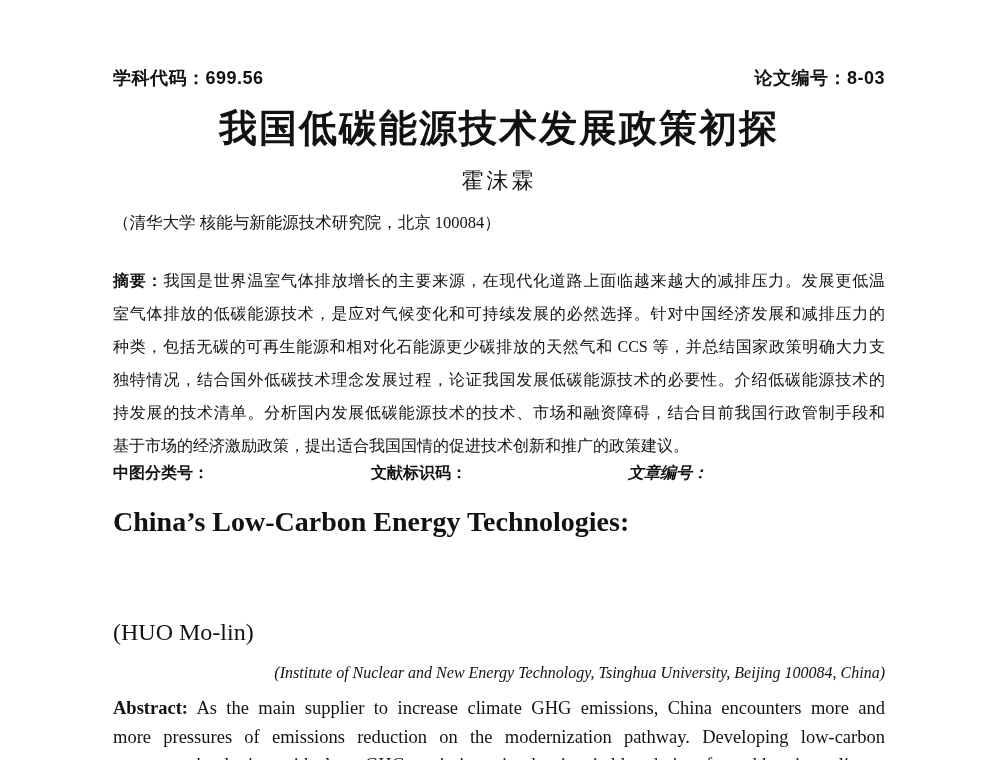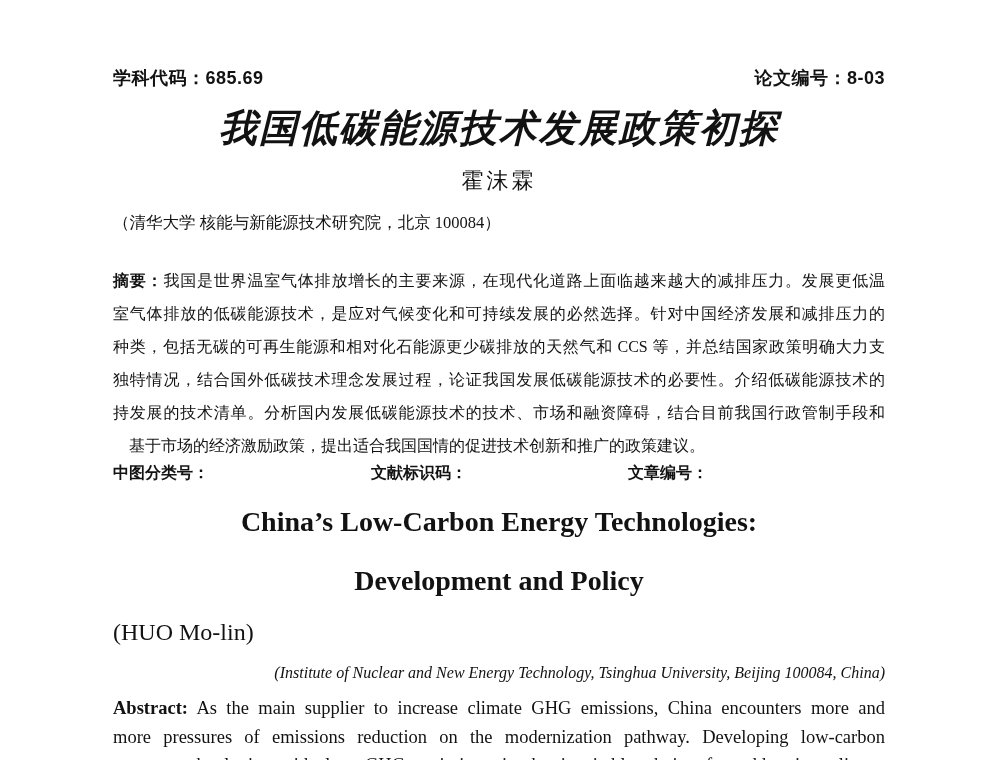--- a/index.html
+++ b/index.html
@@ -27,60 +27,59 @@
     letter-spacing: 0.5px;
   }
 
   
   .title-zh {
     top: 103px; left: 113px; width: 772px;
     text-align: center;
     font-size: 38px; font-weight: bold;
     letter-spacing: 2px;
     font-family: "Liberation Serif", serif;
-    font-style: italic;
   }
   .author-zh {
     top: 166px; left: 113px; width: 772px;
     text-align: center;
     font-size: 22px; letter-spacing: 3px;
   }
   .affiliation-zh {
     top: 212px; left: 113px; width: 772px;
     text-align: left;
     font-size: 16.5px;
   }
 
   
   .abstract-zh {
     top: 264px; left: 113px; width: 772px;
     font-size: 16px; line-height: 33px;
   }
   .label-bold { font-weight: bold; }
   .jl { text-align: justify; text-align-last: justify; }
   .lines-justify > div { text-align: justify; text-align-last: justify; }
-  .lines-justify > div:last-child { text-align-last: auto; margin-left: 16px; }
+  .lines-justify > div:last-child { text-align-last: auto; }
   .lines-all-justify > div { text-align: justify; text-align-last: justify; }
 
   .keywords-row {
     top: 447px; left: 113px; width: 772px;
     font-size: 16px;
   }
   .clc-row {
     top: 463px; left: 113px; width: 772px; height: 22px;
     font-size: 16px; font-weight: bold;
   }
   .clc-row .clc-1 { position: absolute; left: 0; }
   .clc-row .clc-2 { position: absolute; left: 258px; text-align: center; }
-  .clc-row .clc-3 { position: absolute; left: 515px; }
+  .clc-row .clc-3 { position: absolute; left: 515px; font-style: italic; }
 
   
   .title-en-1 {
     top: 506px; left: 113px; width: 772px;
-    text-align: center;
+    text-align: left;
     font-size: 28px; font-weight: bold;
     font-family: "Liberation Serif", serif;
   }
   .title-en-2 {
     top: 565px; left: 113px; width: 772px;
     text-align: center;
     font-size: 28px; font-weight: bold;
   }
   .author-en {
     top: 619px; left: 113px; width: 772px;
@@ -99,21 +98,21 @@
     font-size: 18.5px; line-height: 28.5px;
     font-family: "Liberation Serif", serif;
   }
 </style>
 </head>
 <body>
 
 <div class="page">
 
   <div class="abs meta-row">
-    <span>学科代码：685.69</span>
+    <span>学科代码：699.56</span>
     <span>论文编号：8-03</span>
   </div>
 
   <div class="abs title-zh">我国低碳能源技术发展政策初探</div>
 
   <div class="abs author-zh">霍沫霖</div>
 
   <div class="abs affiliation-zh">（清华大学 核能与新能源技术研究院，北京 100084）</div>
 
   <div class="abs abstract-zh">
@@ -130,21 +129,20 @@
   </div>
 
 
   <div class="abs clc-row">
     <span class="clc-1">中图分类号：</span>
     <span class="clc-2">文献标识码：</span>
     <span class="clc-3">文章编号：</span>
   </div>
 
   <div class="abs title-en-1">China’s Low-Carbon Energy Technologies:</div>
-  <div class="abs title-en-2">Development and Policy</div>
 
   <div class="abs author-en">(HUO Mo-lin)</div>
 
   <div class="abs affiliation-en">(Institute of Nuclear and New Energy Technology, Tsinghua University, Beijing 100084, China)</div>
 
   <div class="abs abstract-en">
     <div class="jl">
       <span class="label-bold">Abstract:</span>
       <span>As the main supplier to increase climate GHG emissions, China encounters more and</span>
     </div>

